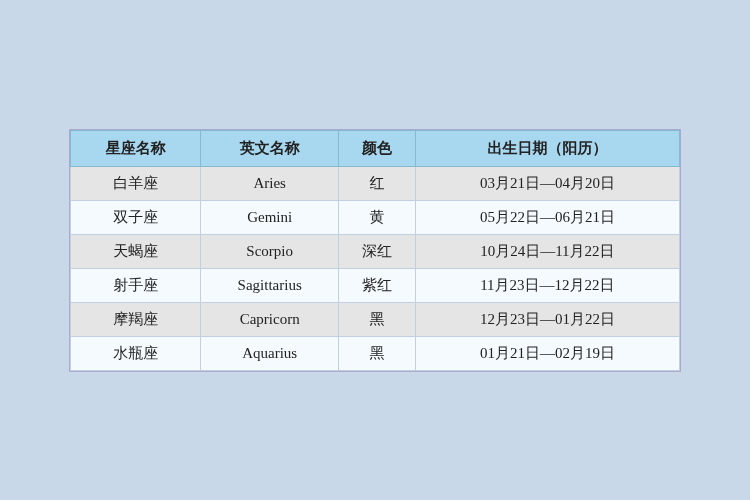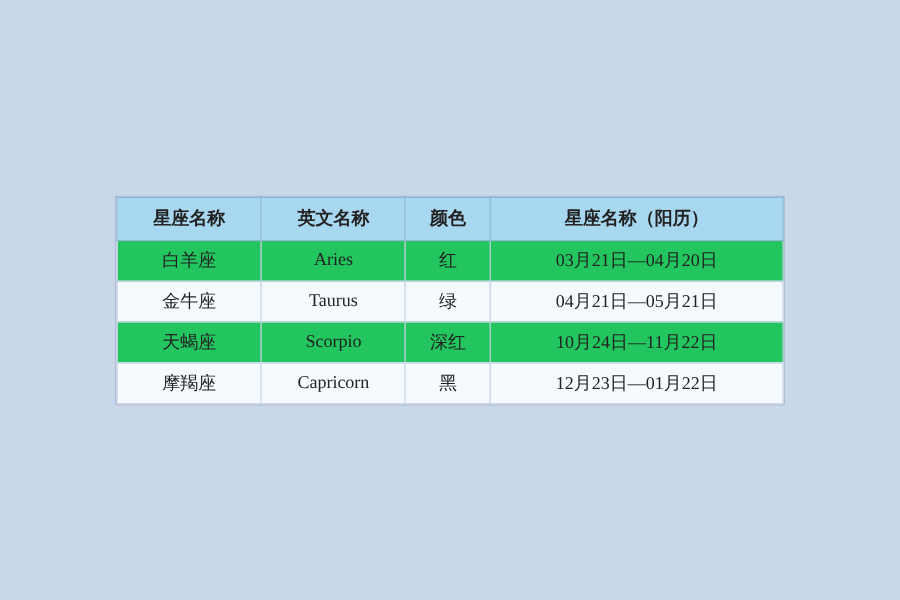--- a/index.html
+++ b/index.html
@@ -9,39 +9,39 @@
       background-color: #c8d8e8;
       display: flex;
       align-items: center;
       justify-content: center;
       font-family: "SimSun", "宋体", serif;
       font-size: 15px;
     }
     .table-wrapper {
       background: #fff;
       border: 1px solid #aac;
-      width: 558px;
+      width: 612px;
     }
     table {
       width: 100%;
       border-collapse: collapse;
     }
     thead tr {
       background-color: #a8d8f0;
     }
     thead th {
       border: 1px solid #88b8d0;
       padding: 8px 6px;
       text-align: center;
       font-weight: bold;
       color: #222;
       font-size: 15px;
     }
     tbody tr {
-      background-color: #22c55e;
+      background-color: #e5e5e5;
     }
     tbody tr:nth-child(even) {
       background-color: #f5faff;
     }
     tbody td {
       border: 1px solid #c0d0e0;
       padding: 7px 6px;
       text-align: center;
       color: #222;
       font-size: 15px;
@@ -57,43 +57,55 @@
 </head>
 <body>
 
 <div class="table-wrapper">
   <table>
     <thead>
       <tr>
       <th>星座名称</th>
           <th>英文名称</th>
           <th>颜色</th>
-          <th>星座名称（阳历）</th>
+          <th>出生日期（阳历）</th>
         </tr>
     </thead>
     <tbody>
     <tr>
           <td>白羊座</td>
           <td>Aries</td>
           <td>红</td>
           <td>03月21日—04月20日</td>
         </tr>
         <tr>
-          <td>金牛座</td>
-          <td>Taurus</td>
-          <td>绿</td>
-          <td>04月21日—05月21日</td>
+          <td>双子座</td>
+          <td>Gemini</td>
+          <td>黄</td>
+          <td>05月22日—06月21日</td>
         </tr>
         <tr>
           <td>天蝎座</td>
           <td>Scorpio</td>
           <td>深红</td>
           <td>10月24日—11月22日</td>
         </tr>
         <tr>
+          <td>射手座</td>
+          <td>Sagittarius</td>
+          <td>紫红</td>
+          <td>11月23日—12月22日</td>
+        </tr>
+        <tr>
           <td>摩羯座</td>
           <td>Capricorn</td>
           <td>黑</td>
           <td>12月23日—01月22日</td>
+        </tr>
+        <tr>
+          <td>水瓶座</td>
+          <td>Aquarius</td>
+          <td>黑</td>
+          <td>01月21日—02月19日</td>
         </tr>
       </tbody>
   </table>
 </div>
 
 </body></html>

